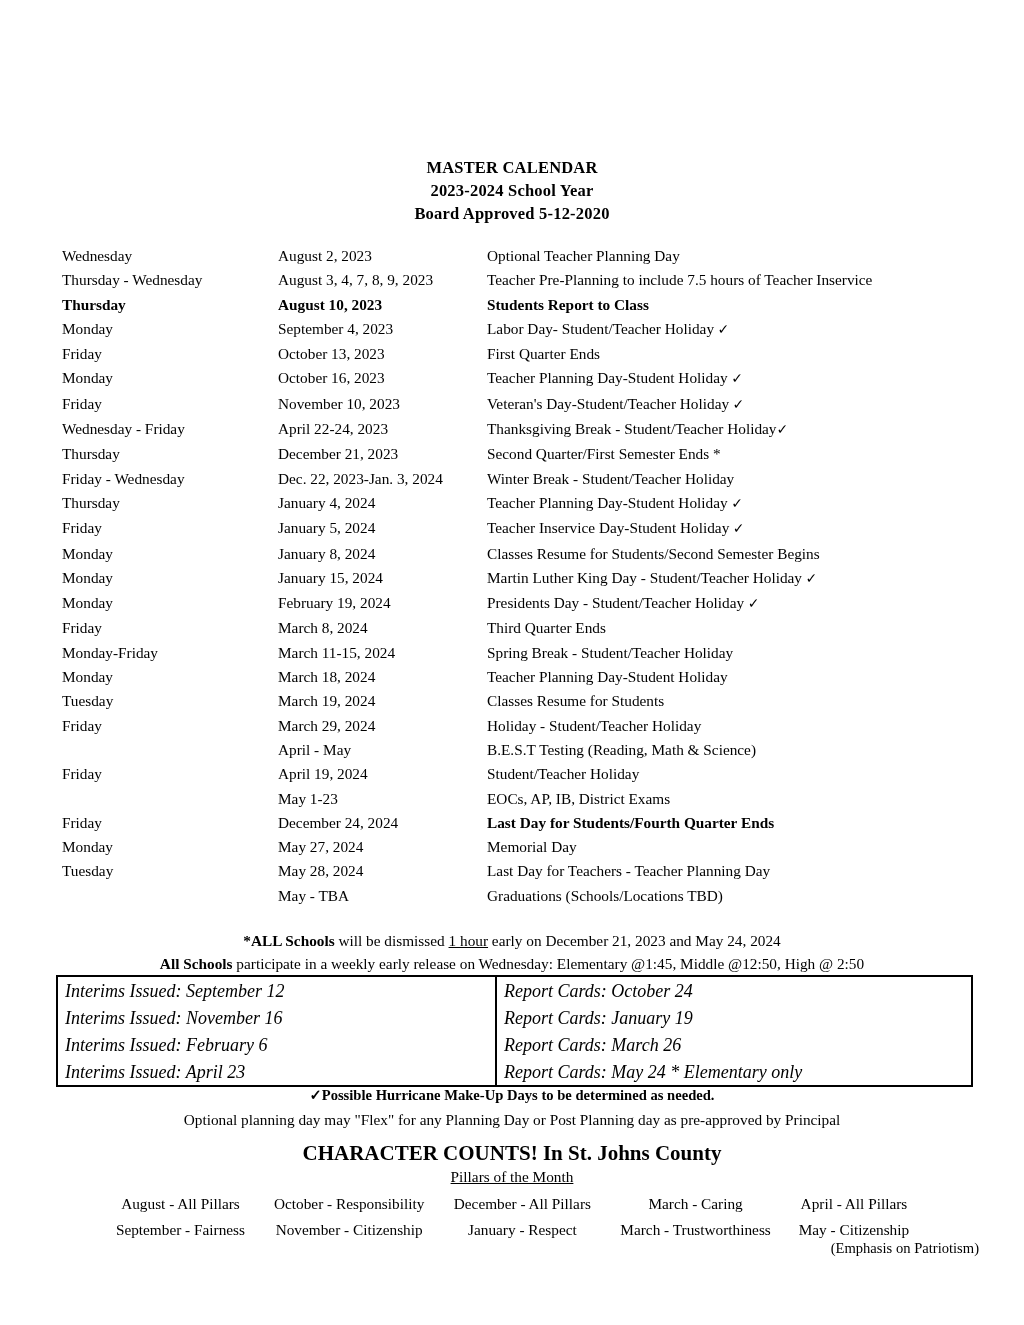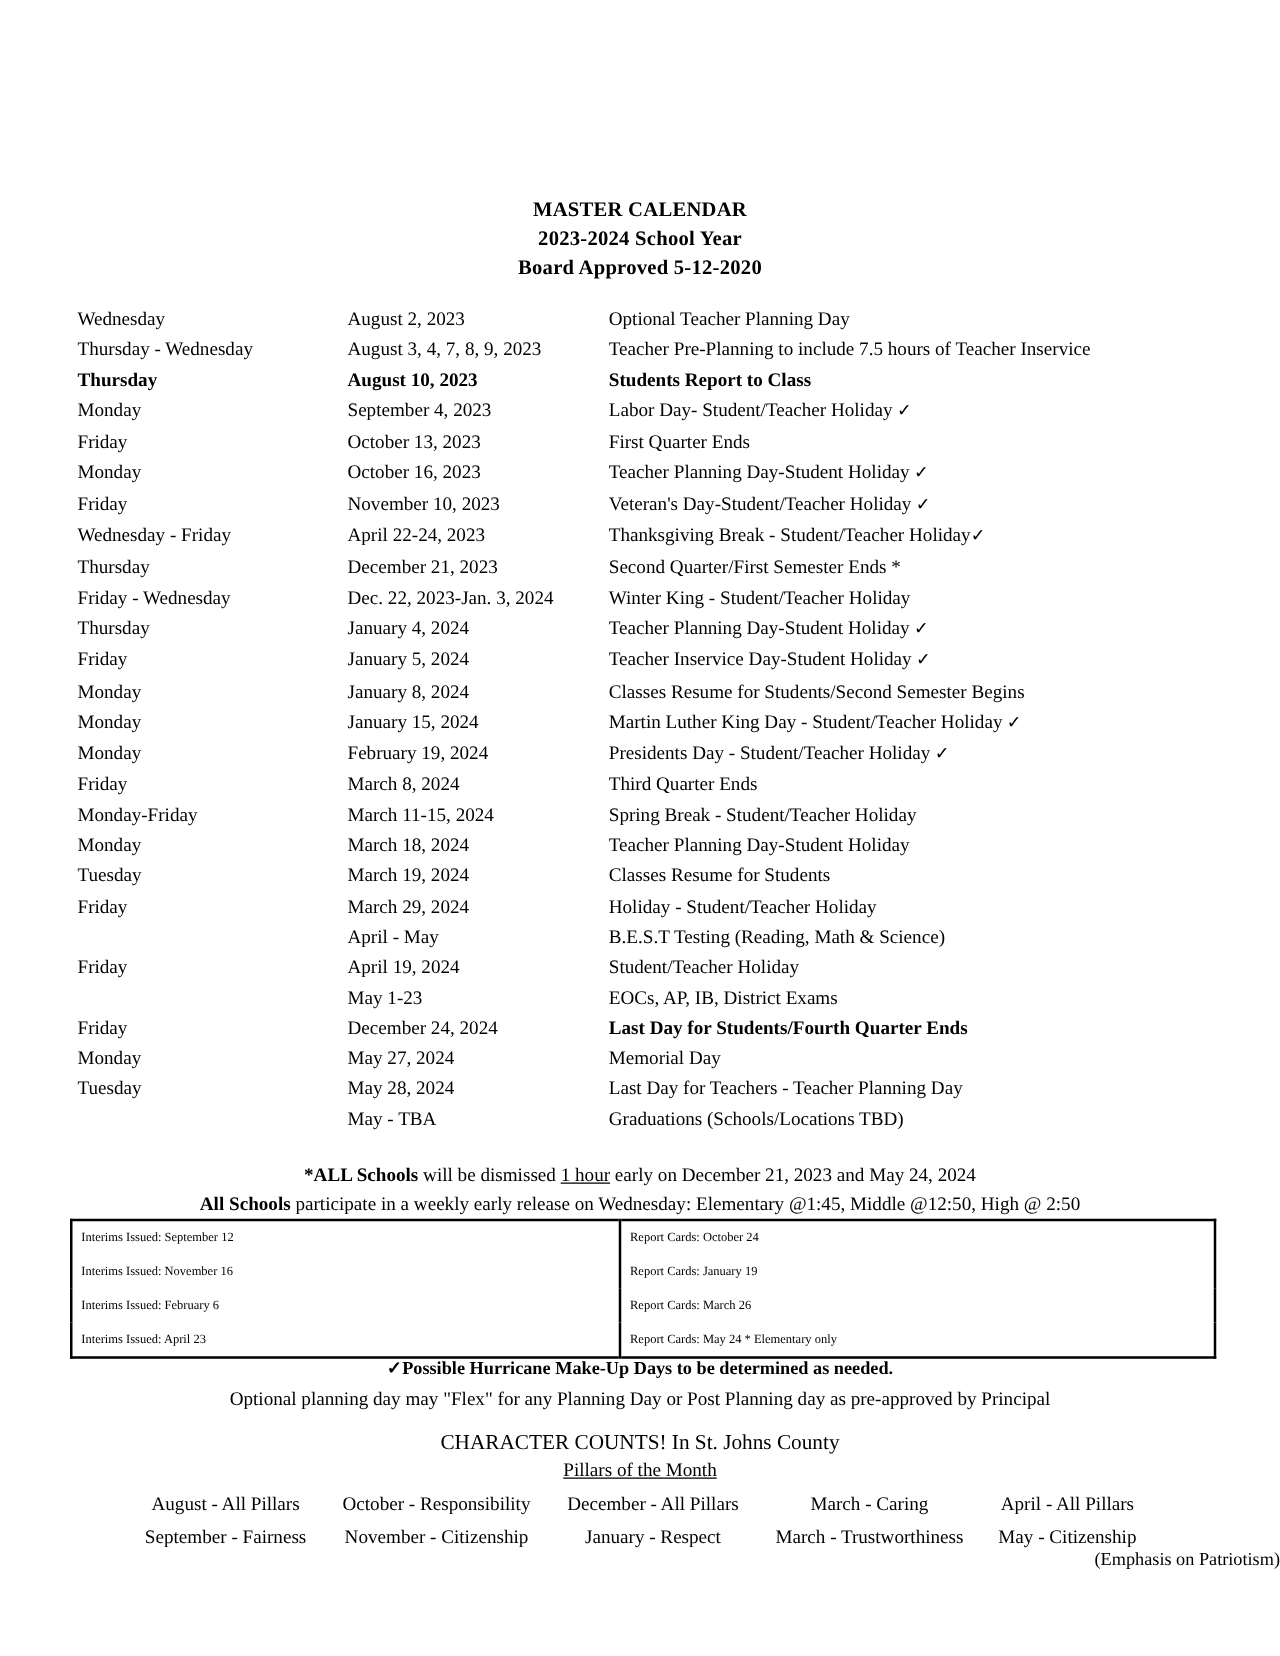--- a/index.html
+++ b/index.html
@@ -78,25 +78,26 @@
   .boxed {
     position: absolute;
     top: 927px;
     left: 56px;
     width: 917px;
     border: 2.5px solid #000;
     border-collapse: collapse;
     background: #fff;
   }
   .boxed td {
-    font-size: 10px;
+    font-size: 18px;
     line-height: 16px;
     padding: 5.5px 0 5.5px 7px;
     vertical-align: top;
     white-space: nowrap;
+    font-style: italic;
   }
   .boxed td.left-cell {
     width: 430px;
     border-right: 2.5px solid #000;
   }
 
   
   .post-box-notes {
     position: absolute;
     top: 1035px;
@@ -116,22 +117,23 @@
 
   
   .character-block {
     position: absolute;
     top: 1094px;
     left: 0;
     width: 1024px;
     text-align: center;
   }
   .cc-title {
-    font-size: 17px;
+    font-size: 21px;
     line-height: 23px;
+    font-weight: bold;
   }
   .cc-sub {
     font-size: 15.3px;
     line-height: 23px;
     text-decoration: underline;
   }
   .pillars {
     margin: 3px auto 0 auto;
     border-collapse: collapse;
     width: 820px;
@@ -142,20 +144,21 @@
     text-align: center;
     white-space: nowrap;
     padding: 0 6px;
   }
   .emphasis {
     position: absolute;
     top: 1192px;
     left: 0;
     width: 1024px;
     text-align: right;
+    padding-right: 45px;
     box-sizing: border-box;
     font-size: 14.6px;
   }
 </style>
 </head>
 <body>
 
 <div class="page">
 
   <div class="title-block">
@@ -207,21 +210,21 @@
           <td class="col-desc"><span>Thanksgiving Break - Student/Teacher Holiday</span><span class="check">✓</span></td>
         </tr>
         <tr>
           <td class="col-day">Thursday</td>
           <td class="col-date">December 21, 2023</td>
           <td class="col-desc"><span>Second Quarter/First Semester Ends *</span></td>
         </tr>
         <tr>
           <td class="col-day">Friday - Wednesday</td>
           <td class="col-date">Dec. 22, 2023-Jan. 3, 2024</td>
-          <td class="col-desc"><span>Winter King - Student/Teacher Holiday</span></td>
+          <td class="col-desc"><span>Winter Break - Student/Teacher Holiday</span></td>
         </tr>
         <tr>
           <td class="col-day">Thursday</td>
           <td class="col-date">January 4, 2024</td>
           <td class="col-desc"><span>Teacher Planning Day-Student Holiday</span><span class="check"> ✓</span></td>
         </tr>
         <tr>
           <td class="col-day">Friday</td>
           <td class="col-date">January 5, 2024</td>
           <td class="col-desc"><span>Teacher Inservice Day-Student Holiday</span><span class="check"> ✓</span></td>

